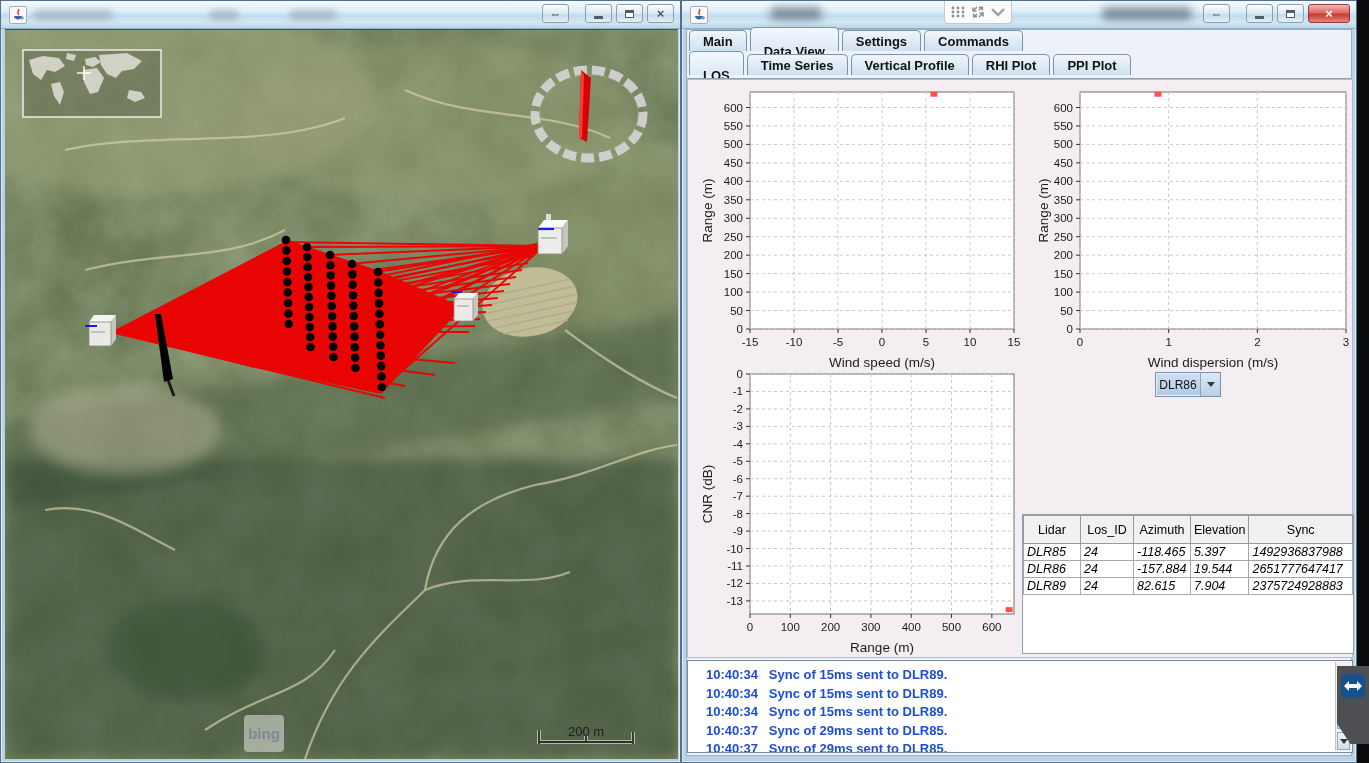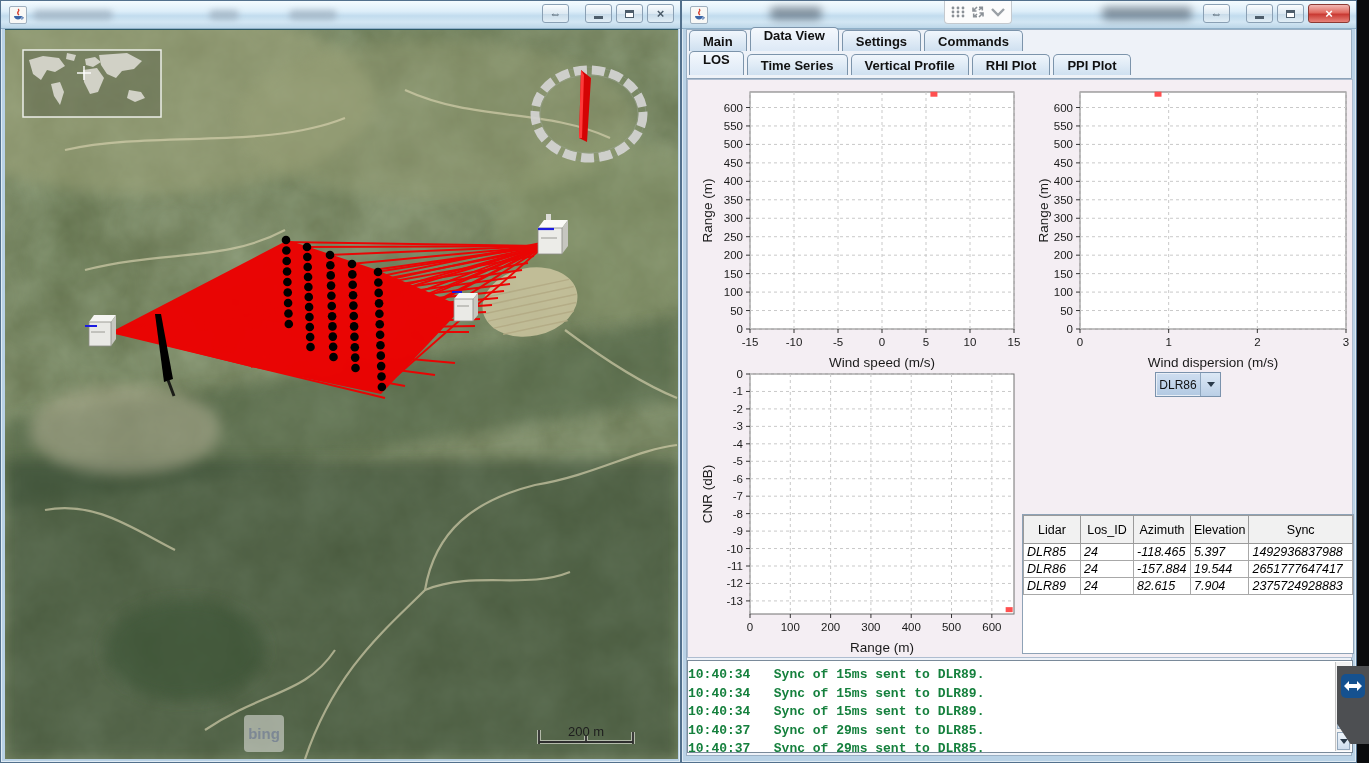--- a/index.html
+++ b/index.html
@@ -43,21 +43,21 @@
   
   #rw-inner { position:absolute; left:4px; top:28px; right:4px; bottom:6px;
     background:#eef2f8; border:1px solid #9ab0c4; }
 
   .tabrow { position:absolute; left:7px; display:flex; align-items:flex-end; height:20px; }
   #main-tabs { top:30px; } #sub-tabs { top:54px;text-align:right; }
   .tab { border:1px solid #7c94ab; border-bottom:none; border-radius:5px 5px 0 0;
     background:linear-gradient(180deg,#f0f6fc,#cfe0f0);
     padding:3px 13px 3px 13px; margin-right:3px; font-size:13px; font-weight:bold;
     color:#111; height:21px; line-height:15px; }
-  .tab.selected { background:linear-gradient(180deg,#f4f8fd,#dde9f6); height:24px; padding-top:0; }
+  .tab.selected { background:linear-gradient(180deg,#f4f8fd,#dde9f6); height:24px; padding-top:16px; }
   .tabrow-underline { position:absolute; left:5px; right:5px; height:1px; background:#8ca2b8; }
 
   #los-panel { position:absolute; left:5px; top:78px; width:666px; height:579px;
     background:#f4eef3; border:1px solid #aebdd0; }
 
   .chart { position:absolute; }
   .chart svg { display:block; }
 
   
   #lidar-select { position:absolute; left:467px; top:292px; width:66px; height:25px;
@@ -77,22 +77,22 @@
   #lidar-table { border-collapse:collapse; width:100%; font-size:12.5px; color:#000; }
   #lidar-table th { background:#f1f1f1; border:1px solid #9a9a9a; font-weight:normal;
     height:28px; padding:0 3px; }
   #lidar-table td { border:1px solid #a8a8a8; height:17px; padding:0 3px; background:#fff;font-style:italic; }
   #lidar-table col.c0{width:57px} #lidar-table col.c1{width:53px}
   #lidar-table col.c2{width:57px} #lidar-table col.c3{width:52px}
 
   
   #log-panel { position:absolute; left:5px; top:659px; width:666px; height:93px;
     background:#fff; border:1px solid #7a8a9a; overflow:hidden; }
-  .log-line { white-space:pre; font-size:13px; font-weight:bold; color:#15803d;
-    line-height:18.5px; padding-left:0;font-family:Liberation Mono, monospace; }
+  .log-line { white-space:pre; font-size:13px; font-weight:bold; color:#1d4ed8;
+    line-height:18.5px; padding-left:18px; }
   #log-lines { padding-top:5px; }
   #log-scrollbar { position:absolute; top:1px; right:1px; bottom:1px; width:16px;
     background:#f2f2f2; border-left:1px solid #c5c5c5; }
   #log-thumb { position:absolute; left:1px; right:1px; bottom:22px; height:26px;
     background:linear-gradient(180deg,#e6eef7,#c8d8ea); border:1px solid #93a8bd; }
   #log-thumb:before { content:""; position:absolute; left:3px; right:3px; top:9px;
     height:7px; background:repeating-linear-gradient(180deg,#9fb4c9 0 1px,transparent 1px 3px); }
   #log-downbtn { position:absolute; left:1px; right:1px; bottom:1px; height:18px;
     background:linear-gradient(180deg,#eef4fa,#cfdeee); border:1px solid #93a8bd;
     display:flex; align-items:center; justify-content:center; }

